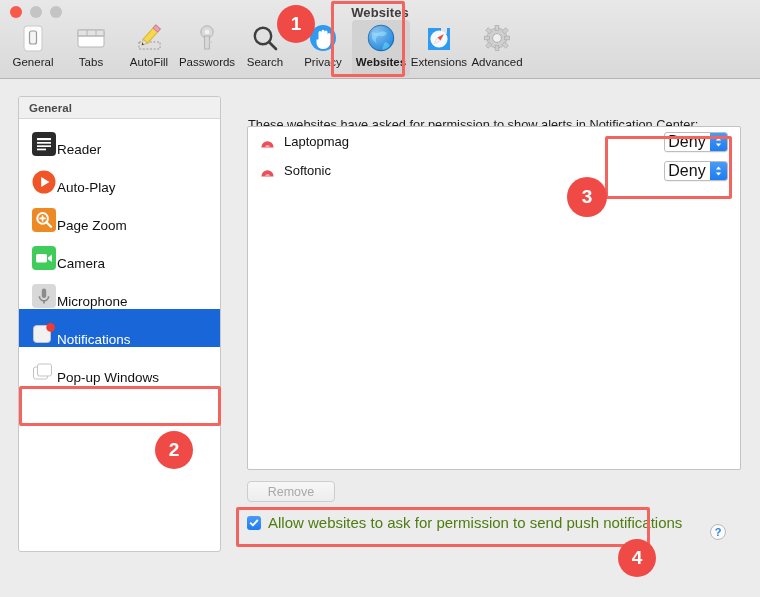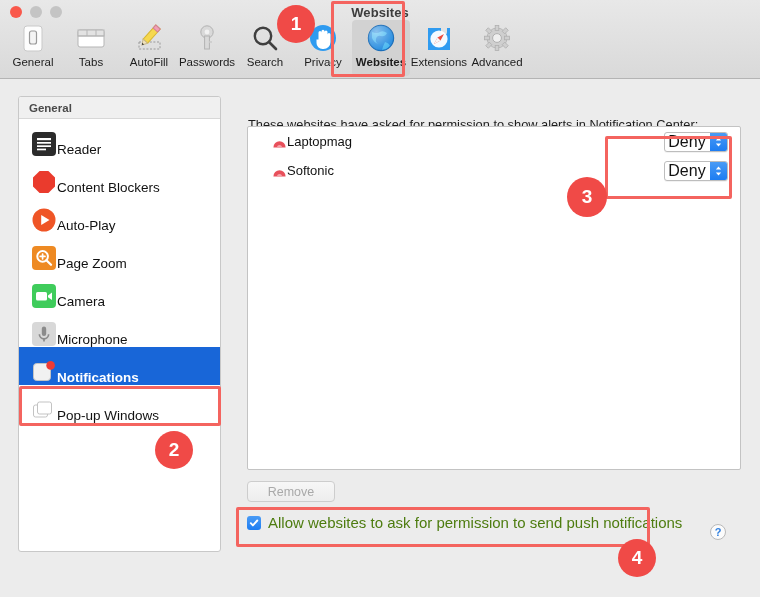--- a/index.html
+++ b/index.html
@@ -139,21 +139,21 @@
     align-items: flex-end;
     padding-left: 12px;
     box-sizing: border-box;
   }
   .side-item.active { background: #1866d8; }
   .side-label {
     font-size: 13.5px;
     color: #111111;
     white-space: nowrap;
   }
-  .side-item.active .side-label { color: #ffffff; font-weight: bold; }
+  .side-item.active .side-label { color: #ffffff; }
   .side-icon {
     width: 26px; height: 26px;
     position: relative;
     flex: 0 0 auto;
   }
 
   
   #panel {
     position: absolute;
     left: 238px; top: 17px;
@@ -173,22 +173,23 @@
     height: 344px;
     background: #ffffff;
     border: 1px solid #c3c3c3;
     border-radius: 2px;
     box-sizing: border-box;
   }
   .site-row {
     height: 29px;
     display: flex;
     align-items: center;
-    padding: 0 12px 0 24px;
-    box-sizing: border-box;
+    padding: 0 12px 0 12px;
+    box-sizing: border-box;
+    gap: 9px;
     position: relative;
   }
   .site-favicon {
     width: 15px; height: 15px;
     flex: 0 0 auto;
     position: relative;
   }
   .site-name {
     font-size: 13px;
     color: #111111;
@@ -453,28 +454,20 @@
               <rect x="6" y="7" width="14" height="2.2"></rect>
               <rect x="6" y="11" width="14" height="1.7"></rect>
               <rect x="6" y="14.3" width="14" height="1.7"></rect>
               <rect x="6" y="17.6" width="9" height="1.7"></rect>
             </g>
           </svg>
         </span>
         <span class="side-label">Reader</span>
       </div>
 
-      <div class="side-item">
-        <span class="side-icon">
-          <svg width="26" height="26" viewBox="0 0 26 26">
-            <polygon points="8.6,2 17.4,2 24,8.6 24,17.4 17.4,24 8.6,24 2,17.4 2,8.6" fill="#ea3b2d"></polygon>
-          </svg>
-        </span>
-        <span class="side-label">Content Blockers</span>
-      </div>
 
       <div class="side-item">
         <span class="side-icon">
           <svg width="26" height="26" viewBox="0 0 26 26">
             <circle cx="13" cy="13" r="11.5" fill="#ef5526"></circle>
             <polygon points="10.2,8 18.5,13 10.2,18" fill="#ffffff"></polygon>
           </svg>
         </span>
         <span class="side-label">Auto-Play</span>
       </div>

